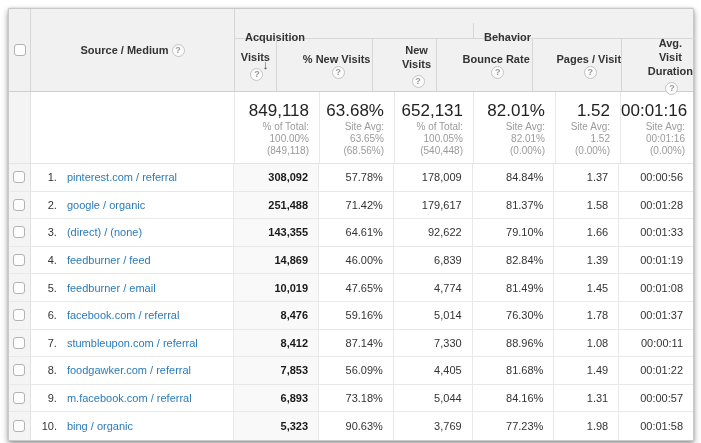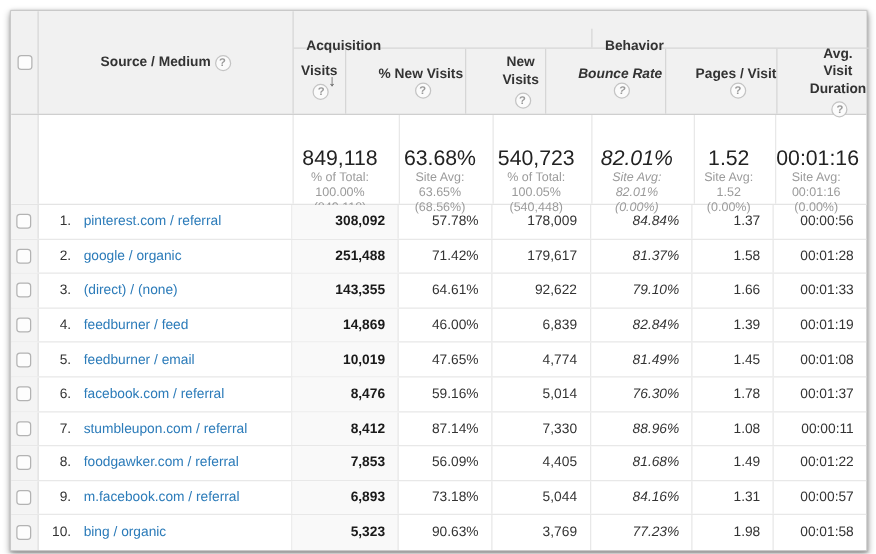--- a/index.html
+++ b/index.html
@@ -25,35 +25,35 @@
   .grp-acq { width:239px; border-right:1px solid #d6d6d6; }
   .grp-beh { width:221px; }
   .colhdr-row { display:flex; height:52px;gap:24px; }
   .colhdr { height:52px; border-right:1px solid #d6d6d6;
             display:flex; flex-direction:column; align-items:center; justify-content:center;
             font-size:11px; font-weight:bold; color:#333; text-align:center;
             line-height:14px; position:relative; padding:0 2px; }
   .colhdr:last-child { border-right:none; }
   .nw { white-space:nowrap; }
   .w-visits{width:85px;} .w-pctnew{width:75px;} .w-newv{width:79px;}
-  .w-bounce{width:82px;font-style:italic;} .w-pages{width:65px;} .w-dur{width:74px;}
+  .w-bounce{width:82px;} .w-pages{width:65px;} .w-dur{width:74px;}
   .help {
     display:inline-block; width:13px; height:13px; border-radius:50%;
     border:1px solid #c4c4c4; background:#fbfbfb; color:#999;
     font-size:9px; font-weight:bold; line-height:11px; text-align:center;
     vertical-align:-2px; margin-left:3px;
   }
   .sort-arrow { position:absolute; right:7px; top:50%; transform:translateY(-50%);
                 font-size:13px; font-weight:normal; color:#555; }
   
   .sum-row { display:flex; height:72px; border-bottom:1px solid #e4e4e4; background:#fff; }
   .sum-row .chk-col { width:22px; background:#f4f4f4; border-right:1px solid #e0e0e0; }
   .sum-row .src-col { width:204px; border-right:1px solid #e8e8e8; }
-  .sum-cell { border-right:1px solid #e8e8e8; text-align:center;
-              padding:25px 10px 0 0; }
+  .sum-cell { border-right:1px solid #e8e8e8; text-align:right;
+              padding:9px 10px 0 0; }
   .sum-cell:last-child { border-right:none; }
   .sum-big { font-size:17px; color:#222; letter-spacing:0; line-height:20px; }
   .sum-sub { font-size:10px; color:#9b9b9b; line-height:12px; }
   
   .row { display:flex; height:27.6px; border-bottom:1px solid #e8e8e8;
          font-size:11px; color:#333; }
   .row:last-child { border-bottom:none; }
   .row .chk-col { width:22px; background:#f4f4f4; border-right:1px solid #e0e0e0;
                   display:flex; align-items:center; justify-content:center; }
   .checkbox { width:12px; height:12px; border:1px solid #b3b3b3; border-radius:3px;
@@ -128,21 +128,21 @@
         <div class="sum-sub">100.00%</div>
         <div class="sum-sub">(849,118)</div>
       </div>
       <div class="cell sum-cell w-pctnew">
         <div class="sum-big">63.68%</div>
         <div class="sum-sub">Site Avg:</div>
         <div class="sum-sub">63.65%</div>
         <div class="sum-sub">(68.56%)</div>
       </div>
       <div class="cell sum-cell w-newv">
-        <div class="sum-big">540,723</div>
+        <div class="sum-big">652,131</div>
         <div class="sum-sub">% of Total:</div>
         <div class="sum-sub">100.05%</div>
         <div class="sum-sub">(540,448)</div>
       </div>
       <div class="cell sum-cell w-bounce">
         <div class="sum-big">82.01%</div>
         <div class="sum-sub">Site Avg:</div>
         <div class="sum-sub">82.01%</div>
         <div class="sum-sub">(0.00%)</div>
       </div>

